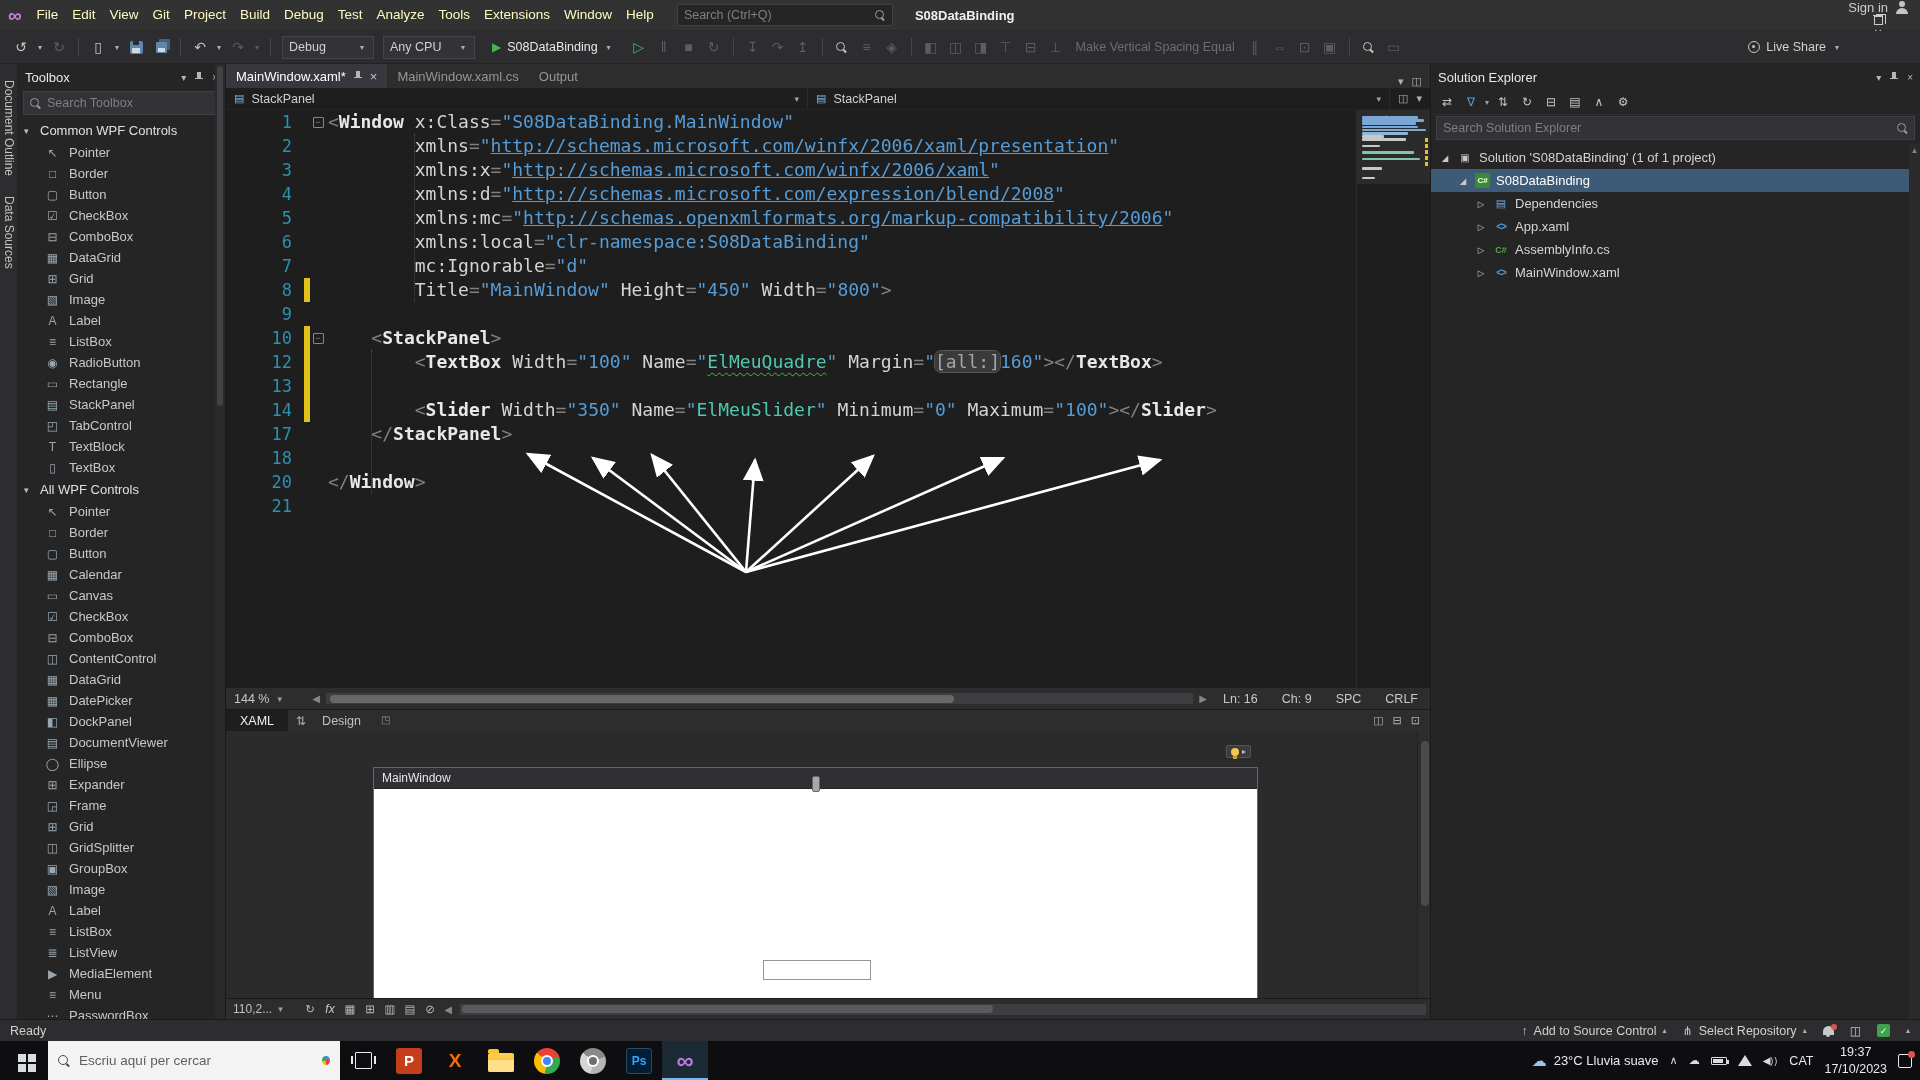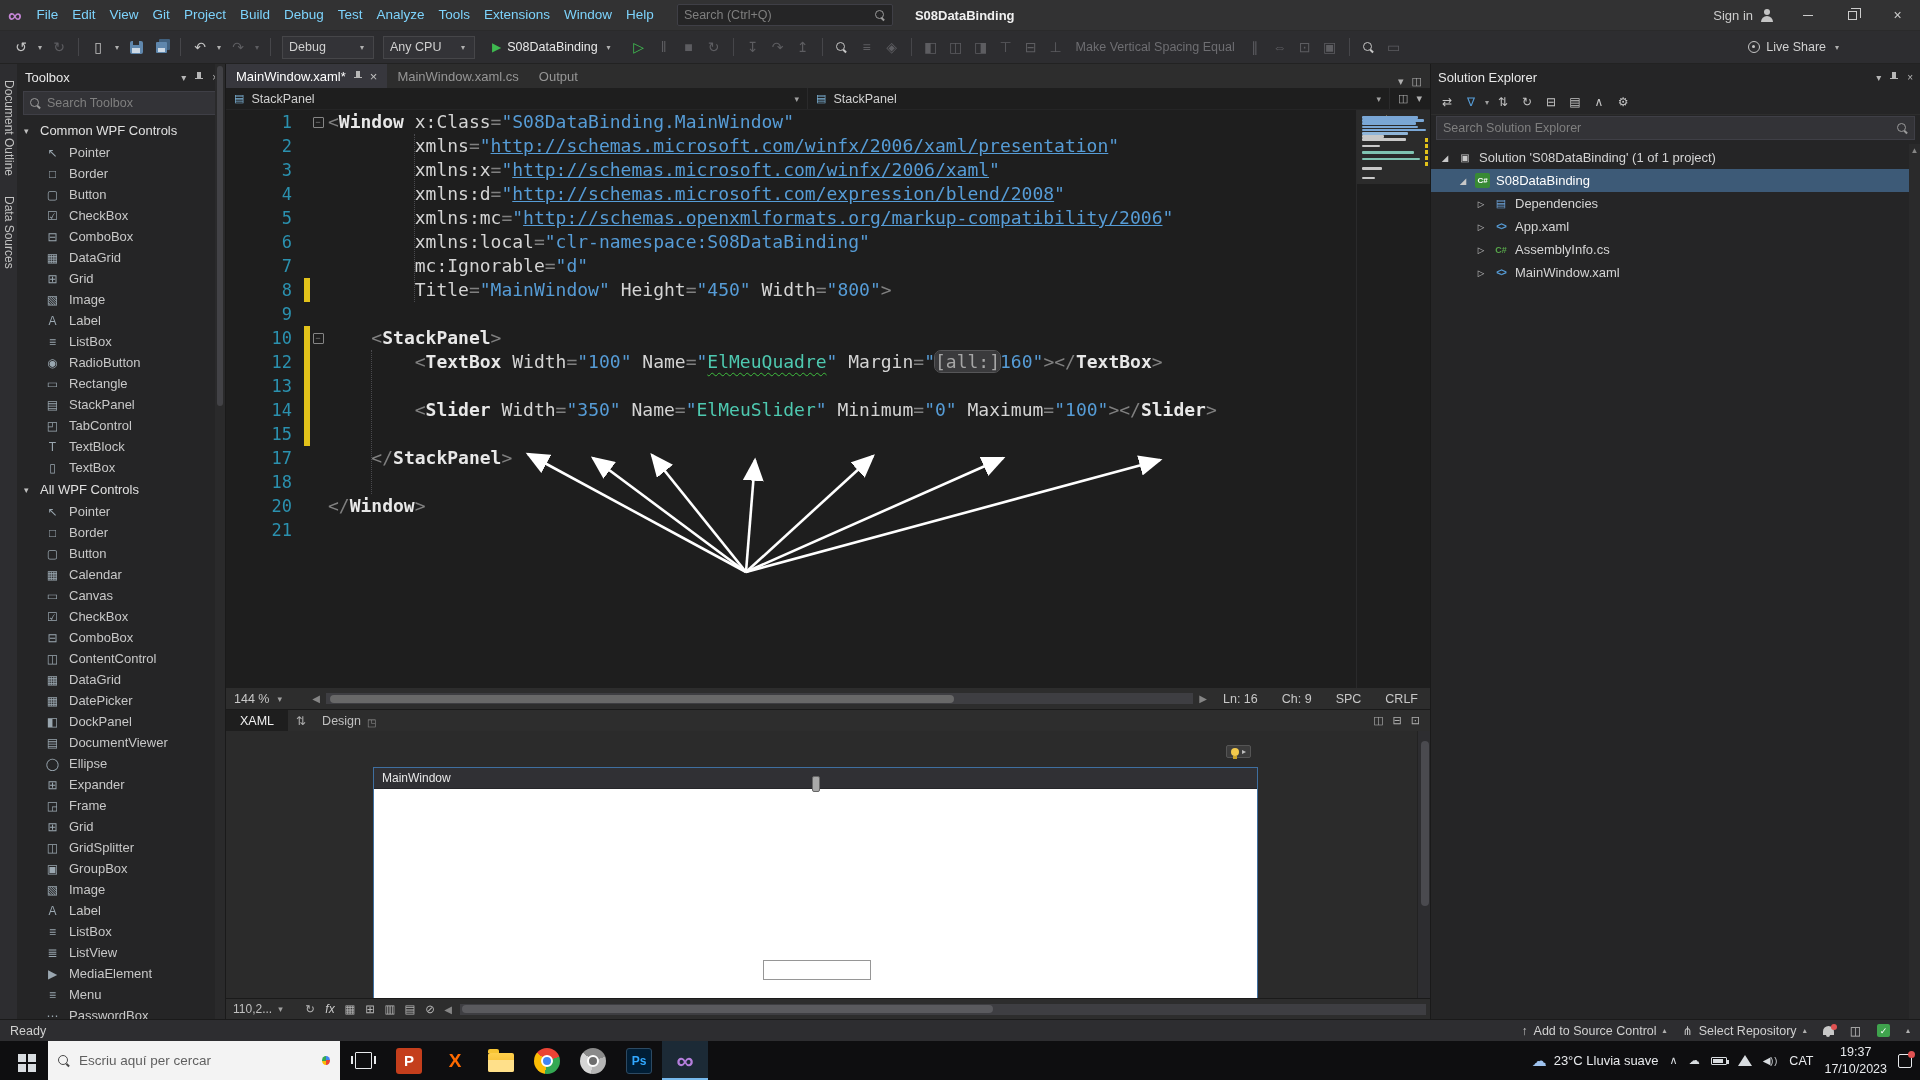--- a/index.html
+++ b/index.html
@@ -7,28 +7,28 @@
   body { font-family:"Liberation Sans", sans-serif; background:#1e1e1e; color:#cccccc; font-size:13px; }
   input { background:transparent; border:none; outline:none; color:#bbbbbb; font-family:"Liberation Sans", sans-serif; width:100%; }
   input::placeholder { color:#7f7f7f; }
 
   #vs-window { display:flex; flex-direction:column; height:1080px; }
 
   
   #titlebar { height:31px; background:#323233; display:flex; align-items:center; padding-left:8px; flex:none; border-bottom:1px solid #2a2a2b; }
   .vs-logo { color:#c586d6; font-size:19px; font-weight:bold; margin-right:8px; line-height:1; }
   #menu-bar { display:flex; align-items:center; height:100%; }
-  .menu-item { padding:0 7px; line-height:30px; font-size:13.5px; color:#7dd3fc; cursor:default; }
+  .menu-item { padding:0 7px; line-height:30px; font-size:13.5px; color:#fef9c3; cursor:default; }
   #title-search { width:216px; height:22px; background:#252526; border:1px solid #3f3f46; border-radius:2px; margin-left:16px; display:flex; align-items:center; padding:6px 6px; }
   #title-search input { font-size:12.5px; }
   .i-mag { width:11px; height:11px; position:relative; display:inline-block; flex:none; }
   .i-mag::before { content:""; position:absolute; left:0; top:0; width:7px; height:7px; border:1.5px solid #9a9a9a; border-radius:50%; }
   .i-mag::after { content:""; position:absolute; left:7.5px; top:7.5px; width:4px; height:1.5px; background:#9a9a9a; transform:rotate(45deg); transform-origin:0 0; }
   #window-title { font-size:13px; font-weight:bold; color:#f0f0f0; margin-left:22px; }
-  #titlebar-right { margin-left:auto; display:flex; align-items:center; height:100%; }
+  #titlebar-right { margin-left:auto; display:flex; align-items:center; height:100%;flex-direction:column; }
   #sign-in { display:flex; align-items:center; gap:7px; padding:0 12px; font-size:13px; }
   .i-person { width:13px; height:13px; position:relative; display:inline-block; }
   .i-person::before { content:""; position:absolute; left:3.5px; top:0; width:6px; height:6px; border-radius:50%; background:#c5c5c5; }
   .i-person::after { content:""; position:absolute; left:0.5px; top:7px; width:12px; height:6px; border-radius:6px 6px 0 0; background:#c5c5c5; }
   .win-btn { width:45px; height:31px; display:flex; align-items:center; justify-content:center; color:#cccccc; font-size:14px; }
   .i-minimize { display:inline-block; width:10px; height:1px; background:#cccccc; }
   .i-restore { display:inline-block; width:9px; height:9px; border:1px solid #cccccc; position:relative; }
   .i-restore::before { content:""; position:absolute; left:1.5px; top:-3.5px; width:9px; height:9px; border:1px solid #cccccc; border-bottom:none; border-left:none; }
 
   
@@ -132,21 +132,21 @@
   #zoom-select { width:82px; display:flex; align-items:center; gap:8px; padding:0 8px; }
   .hs-arrow { width:16px; text-align:center; color:#858585; font-size:10px; }
   #hscroll-track { flex:1; height:11px; background:#3e3e42; position:relative; margin:0 2px; }
   #hscroll-thumb { position:absolute; left:4px; top:1.5px; height:8px; width:72%; background:#686868; border-radius:4px; }
   .stat-cell { padding:0 12px; flex:none; }
 
   
   #view-splitter { height:22px; background:#2d2d2d; display:flex; align-items:center; flex:none; border-top:1px solid #1a1a1a; }
   #xaml-tab { background:#1e1e1e; color:#f0f0f0; height:100%; display:flex; align-items:center; padding:0 14px; font-size:12.5px; }
   .swap-icon { color:#b0b0b0; font-size:12px; padding:0 8px; }
-  #design-tab { color:#c0c0c0; font-size:12.5px; display:flex; align-items:flex-end; gap:6px; padding:0 8px; }
+  #design-tab { color:#c0c0c0; font-size:12.5px; display:flex; align-items:flex-start; gap:20px; padding:0 8px; }
   .popout-icon { font-size:10px; color:#909090; }
   #splitter-right { margin-left:auto; display:flex; gap:9px; padding-right:10px; color:#b0b0b0; font-size:11px; }
 
   
   #design-region { flex:1; background:#2b2b2b; position:relative; overflow:hidden; min-height:0; }
   #artboard { position:absolute; left:147px; top:36px; width:885px; height:420px; border:1px solid #3f6fa0; background:#ffffff; }
   #art-titlebar { height:21px; background:#303034; border-bottom:1px solid #26262a; display:flex; align-items:center; padding-left:8px; }
   #art-title { font-size:12px; color:#e8e8e8; }
   #design-slider-thumb { position:absolute; left:438px; top:8px; width:8px; height:16px; background:#a8a8a8; border:1px solid #666; border-radius:2px; z-index:2; }
   #design-textbox { position:absolute; left:389px; top:192px; width:108px; height:20px; border:1px solid #969696; background:#ffffff; }
@@ -669,26 +669,20 @@
                 <span class="fold"></span>
                 <span class="ltext"></span>
               </div>
               <div class="code-line">
                 <span class="lnum">14</span>
                 <span class="chg on"></span>
                 <span class="fold"></span>
                 <span class="ltext"><span class="tk-sp">        </span><span class="tk-pb">&lt;</span><span class="tk-tg">Slider</span><span class="tk-sp"> </span><span class="tk-at">Width</span><span class="tk-pb">=</span><span class="tk-vl">"350"</span><span class="tk-sp"> </span><span class="tk-at">Name</span><span class="tk-pb">=</span><span class="tk-vl">"</span><span class="tk-nm">ElMeuSlider</span><span class="tk-vl">"</span><span class="tk-sp"> </span><span class="tk-at">Minimum</span><span class="tk-pb">=</span><span class="tk-vl">"0"</span><span class="tk-sp"> </span><span class="tk-at">Maximum</span><span class="tk-pb">=</span><span class="tk-vl">"100"</span><span class="tk-pb">&gt;&lt;/</span><span class="tk-tg">Slider</span><span class="tk-pb">&gt;</span></span>
               </div>
               <div class="code-line">
-                <span class="lnum">15</span>
-                <span class="chg on"></span>
-                <span class="fold"></span>
-                <span class="ltext"></span>
-              </div>
-              <div class="code-line">
                 <span class="lnum">17</span>
                 <span class="chg"></span>
                 <span class="fold"></span>
                 <span class="ltext"><span class="tk-sp">    </span><span class="tk-pb">&lt;/</span><span class="tk-tg">StackPanel</span><span class="tk-pb">&gt;</span></span>
               </div>
               <div class="code-line">
                 <span class="lnum">18</span>
                 <span class="chg"></span>
                 <span class="fold"></span>
                 <span class="ltext"></span>

